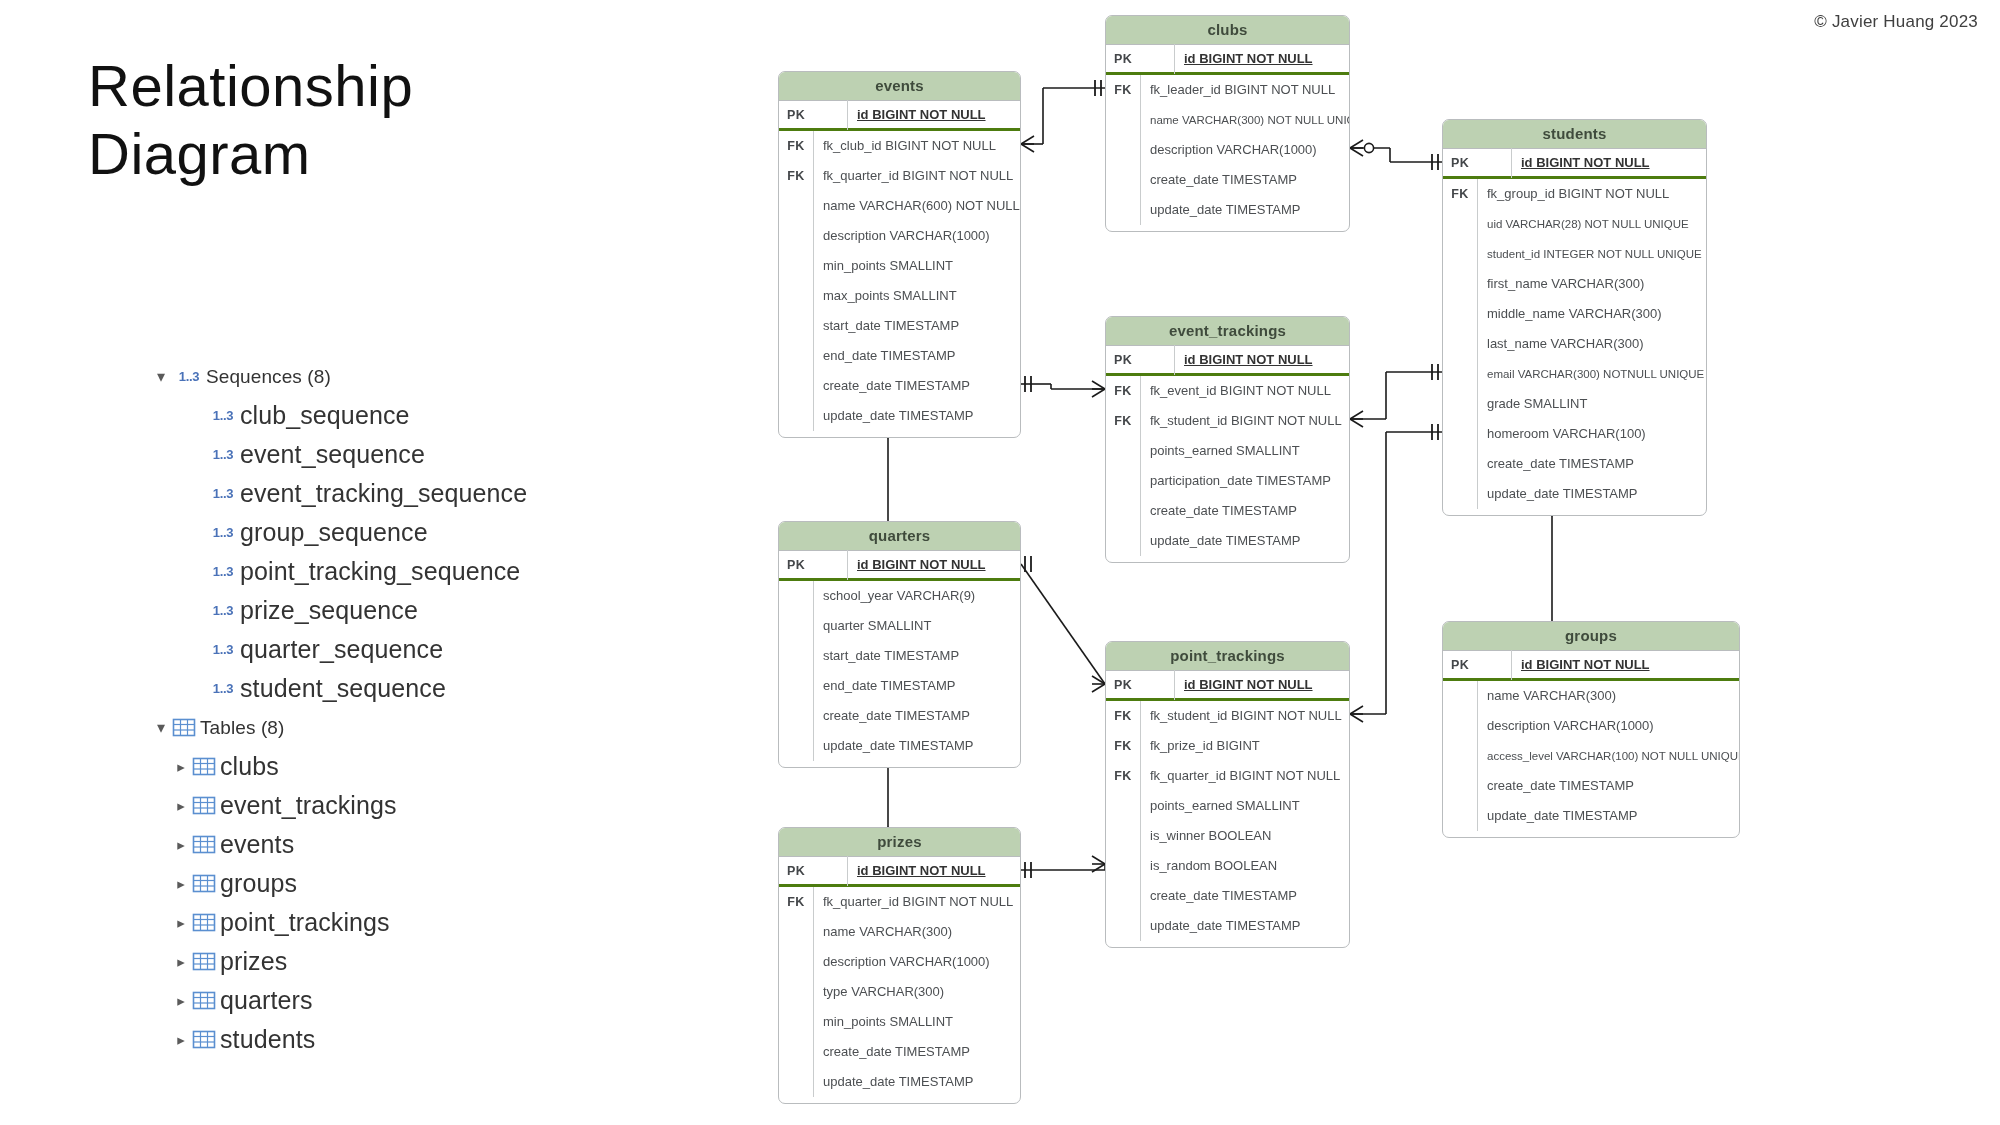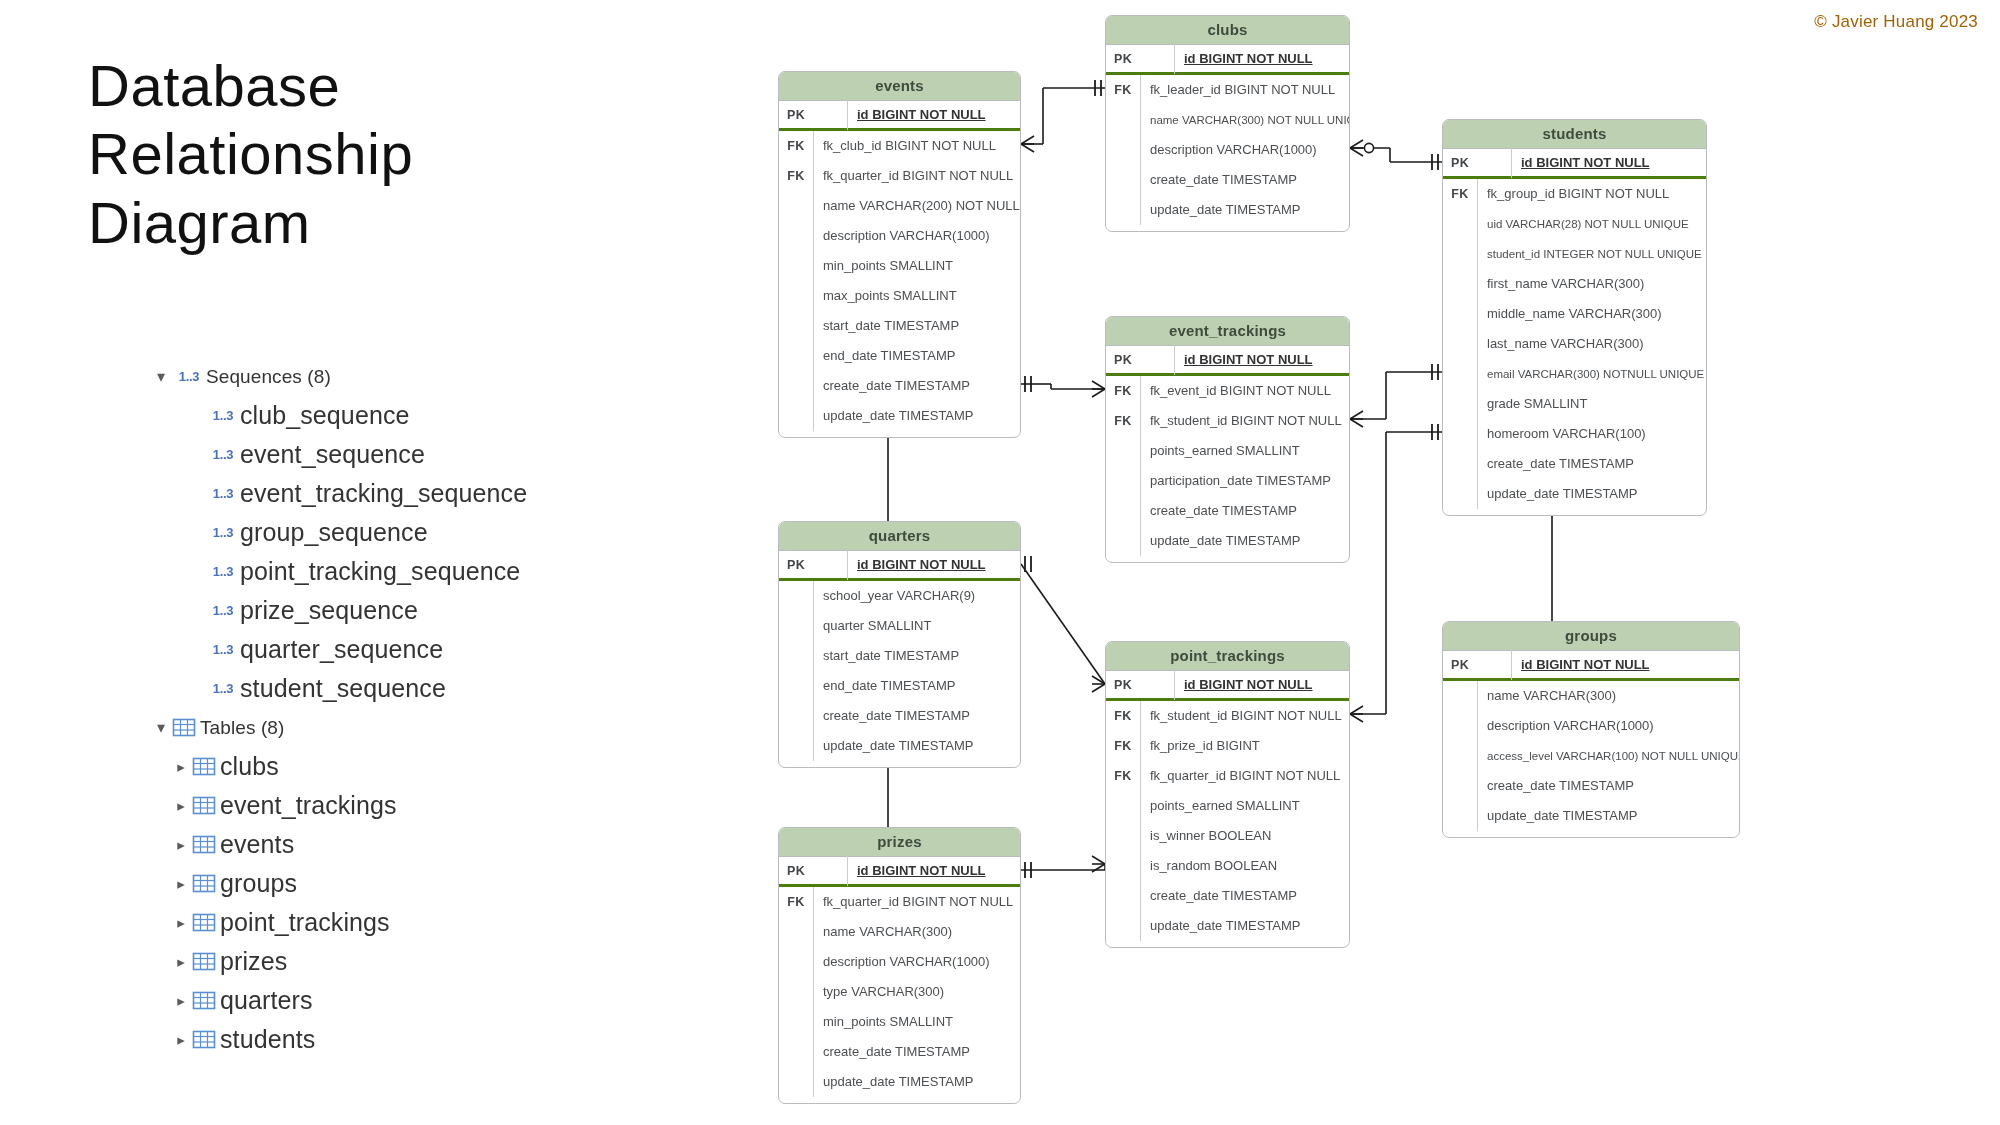--- a/index.html
+++ b/index.html
@@ -4,21 +4,21 @@
 <style>
   html,body{margin:0;padding:0;}
   body{
     width:2000px;height:1125px;background:#ffffff;overflow:hidden;
     font-family:"Liberation Sans",sans-serif;position:relative;
   }
 
   
   #copyright{
     position:absolute;top:12px;right:22px;
-    font-size:17px;color:#a16207;letter-spacing:.2px;
+    font-size:17px;color:#404040;letter-spacing:.2px;
   }
   #page-number{
     position:absolute;right:40px;bottom:32px;
     font-size:30px;color:#595959;
   }
 
   
   #slide-title{
     position:absolute;left:88px;top:52px;width:470px;
     font-size:58px;line-height:1.18;font-weight:300;color:#111;
@@ -82,21 +82,20 @@
   }
   .row.pkrow .col{font-weight:700;color:#333;text-decoration:underline;margin-left:34px;}
   .row .col.tight{font-size:11.5px;}
 </style>
 </head>
 <body>
 
 <div id="copyright">© Javier Huang 2023</div>
 
 <div id="slide-title">
-  <span class="tl">Database</span>
   <span class="tl">Relationship</span>
   <span class="tl">Diagram</span>
 </div>
 
 <div id="tree">
 
   <div class="tree-node lvl1">
     <span class="chev">▾</span>
     <span class="seq-ico">1..3</span>
     <span class="tree-label">Sequences (8)</span>
@@ -340,21 +339,21 @@
         <div class="row">
           <span class="key">FK</span>
           <span class="col">fk_club_id BIGINT NOT NULL</span>
         </div>
         <div class="row">
           <span class="key">FK</span>
           <span class="col">fk_quarter_id BIGINT NOT NULL</span>
         </div>
         <div class="row">
           <span class="key"></span>
-          <span class="col">name VARCHAR(200) NOT NULL</span>
+          <span class="col">name VARCHAR(600) NOT NULL</span>
         </div>
         <div class="row">
           <span class="key"></span>
           <span class="col">description VARCHAR(1000)</span>
         </div>
         <div class="row">
           <span class="key"></span>
           <span class="col">min_points SMALLINT</span>
         </div>
         <div class="row">

